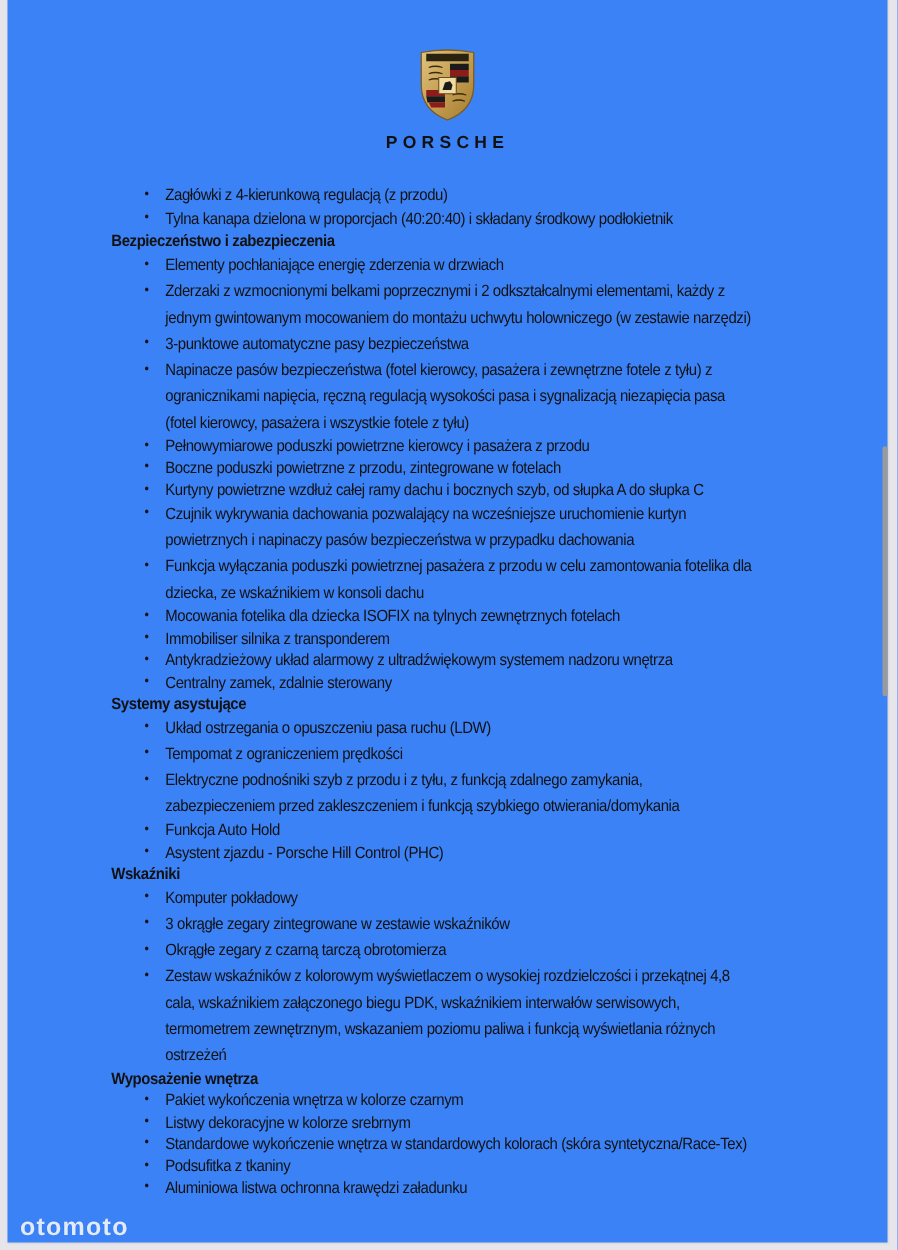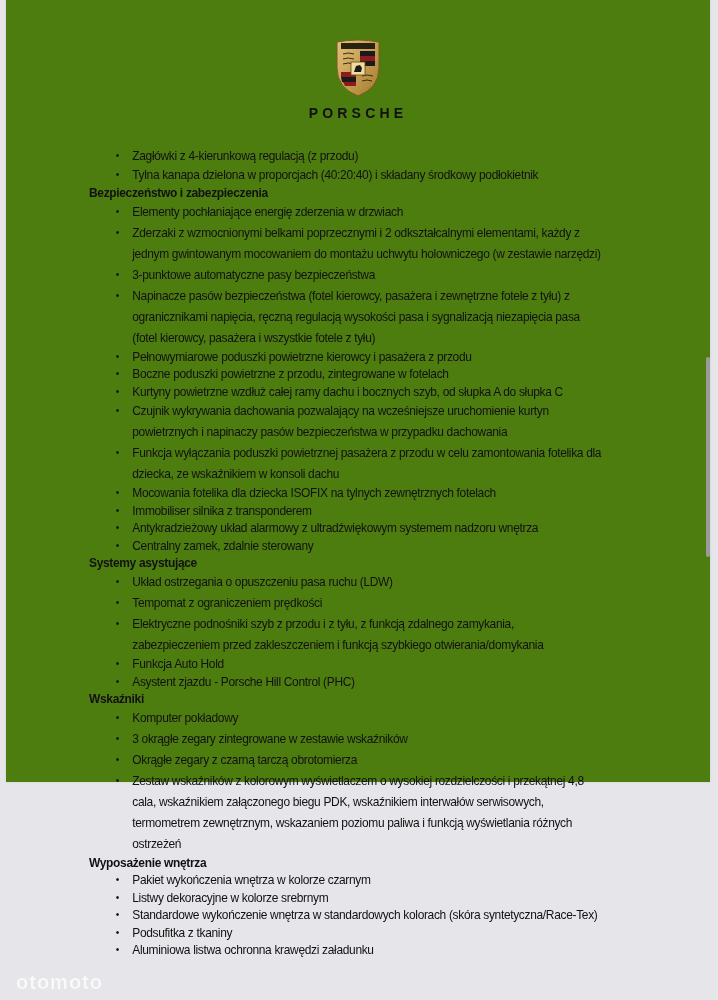--- a/index.html
+++ b/index.html
@@ -3,22 +3,22 @@
 <meta charset="utf-8">
 <style>
   html, body { margin: 0; padding: 0; }
   body {
     width: 718px; height: 1000px; overflow: hidden;
     background: #e6e6ea;
     font-family: "Liberation Sans", sans-serif;
     position: relative;
   }
   .page {
-    position: absolute; left: 6px; top: 0; width: 704px; height: 782px;
-    background: #4d7c0f;
+    position: absolute; left: 6px; top: 0; width: 704px; height: 994px;
+    background: #3b82f6;
     box-shadow: 0 0 2px rgba(0,0,0,0.12);
   }
   .logo-wrap { position: absolute; left: 0; top: 38px; width: 704px; text-align: center; }
   .crest { display: block; margin: 0 auto; width: 48px; height: 60px; }
   .wordmark {
     position: absolute; left: 276px; top: 106px; width: 152px; height: 14px;
   }
   .content {
     position: absolute; left: 83px; top: 145px; width: 560px;
     font-size: 13px; color: #111; letter-spacing: -0.35px;

